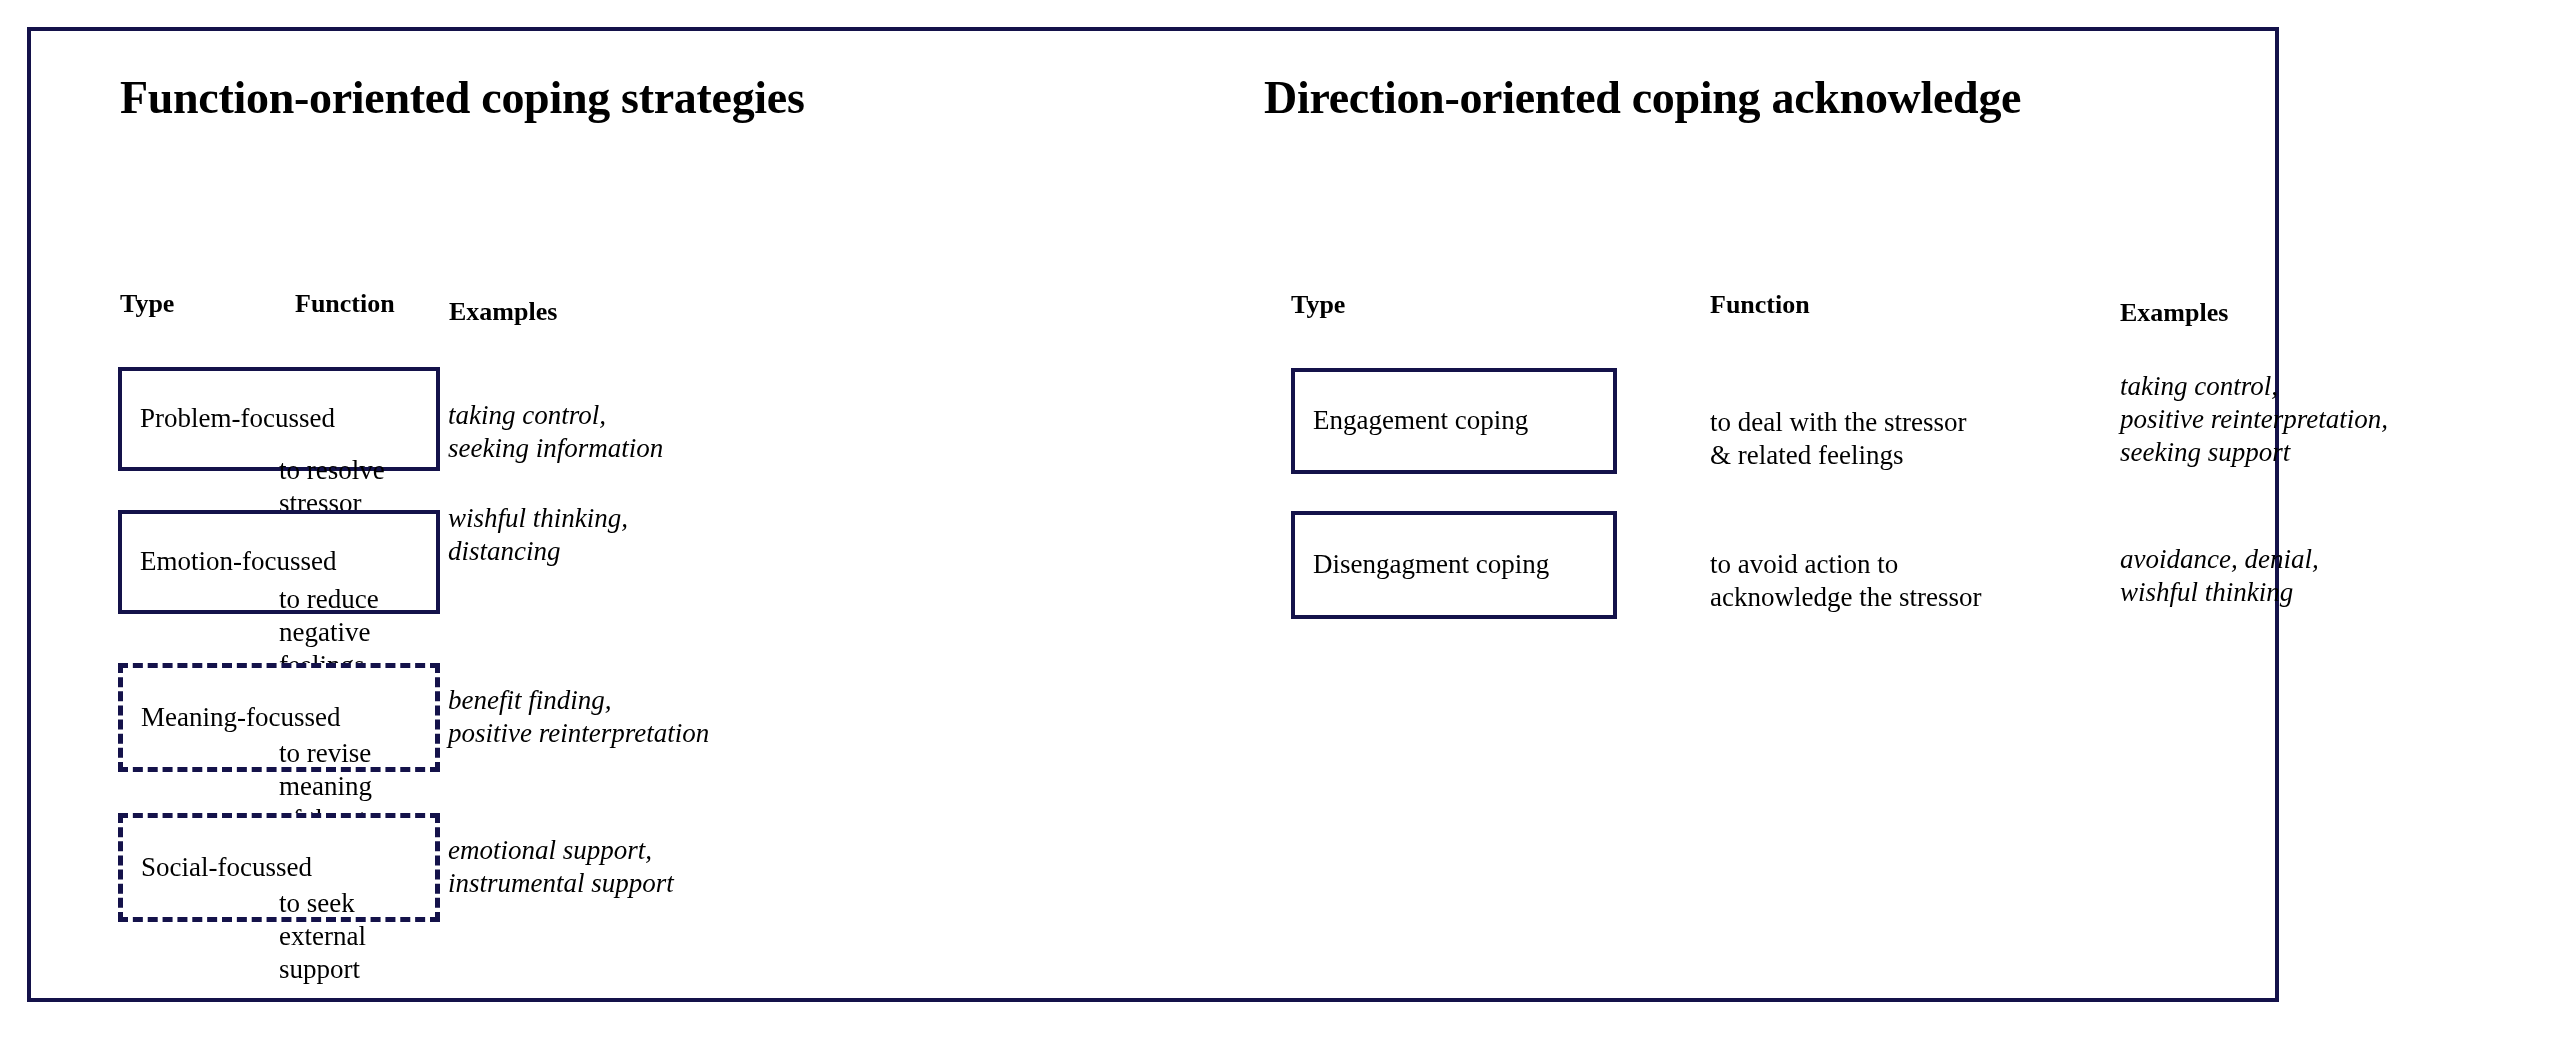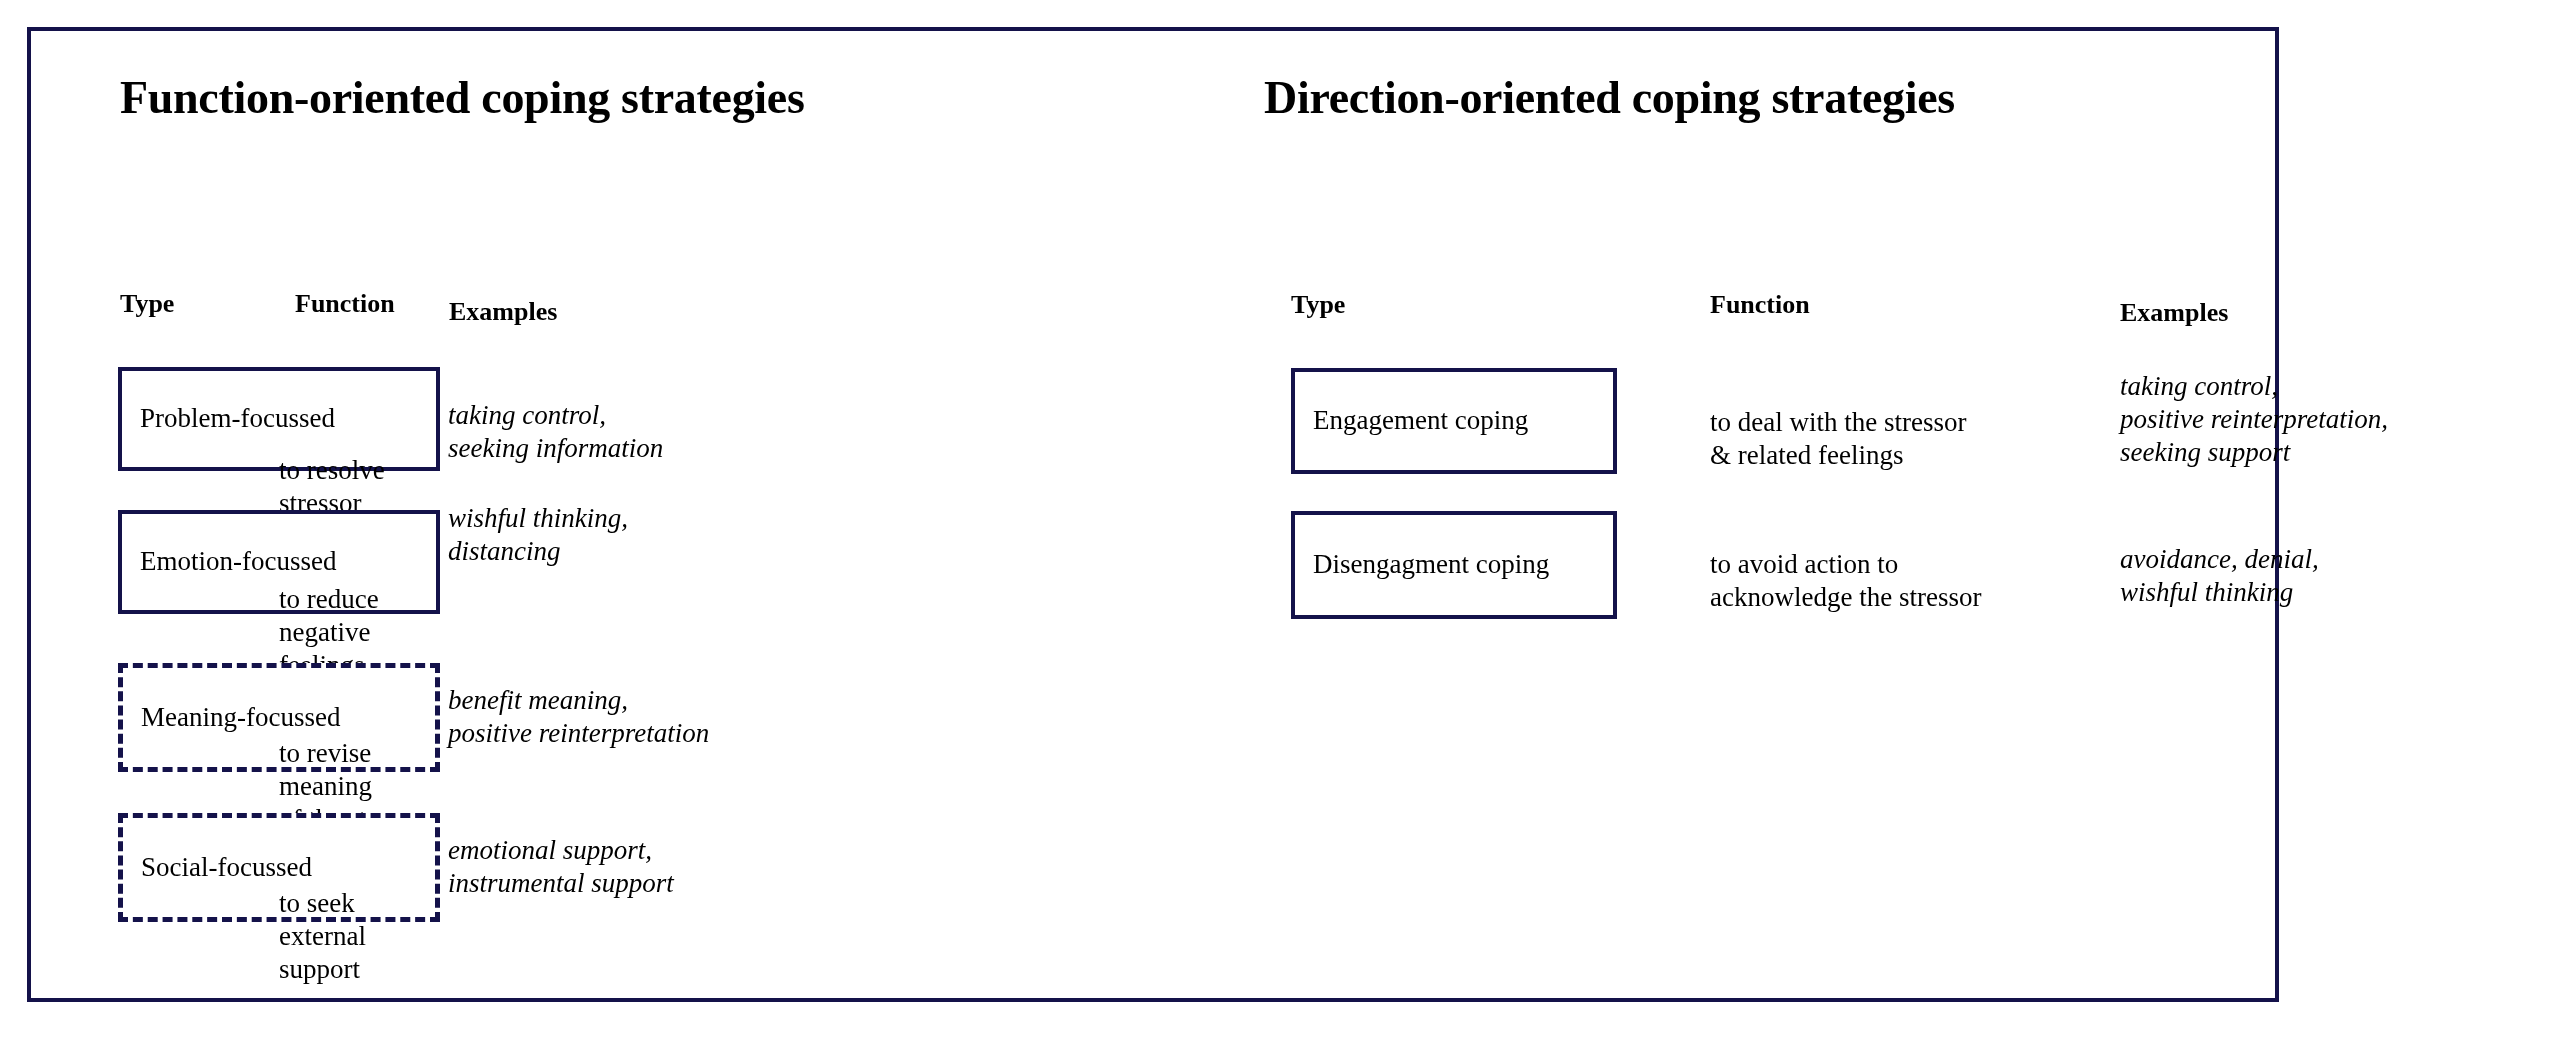--- a/index.html
+++ b/index.html
@@ -151,35 +151,35 @@
     <div class="cell fn-cell r1">to reduce negative
 feelings</div>
     <div class="cell italic ex-cell r1">wishful thinking,
 distancing</div>
 
     <div class="type-box dashed row-box r2">
       <span class="type-label">Meaning-focussed</span>
     </div>
     <div class="cell fn-cell r2">to revise meaning
 of the stressor</div>
-    <div class="cell italic ex-cell r2">benefit meaning,
+    <div class="cell italic ex-cell r2">benefit finding,
 positive reinterpretation</div>
 
     <div class="type-box dashed row-box r3">
       <span class="type-label">Social-focussed</span>
     </div>
     <div class="cell fn-cell r3">to seek  external
 support</div>
     <div class="cell italic ex-cell r3">emotional support,
 instrumental support</div>
   </div>
 
   <div class="panel" id="panel-direction">
 
-    <div class="panel-title">Direction-oriented coping strategies</div>
+    <div class="panel-title">Direction-oriented coping acknowledge</div>
 
     <div class="col-head ch-type">Type</div>
     <div class="col-head ch-function">Function</div>
     <div class="col-head ch-examples">Examples</div>
 
     <div class="type-box row-box r0">
       <span class="type-label">Engagement  coping</span>
     </div>
     <div class="cell fn-cell r0">to deal with the stressor
 &amp; related  feelings</div>

